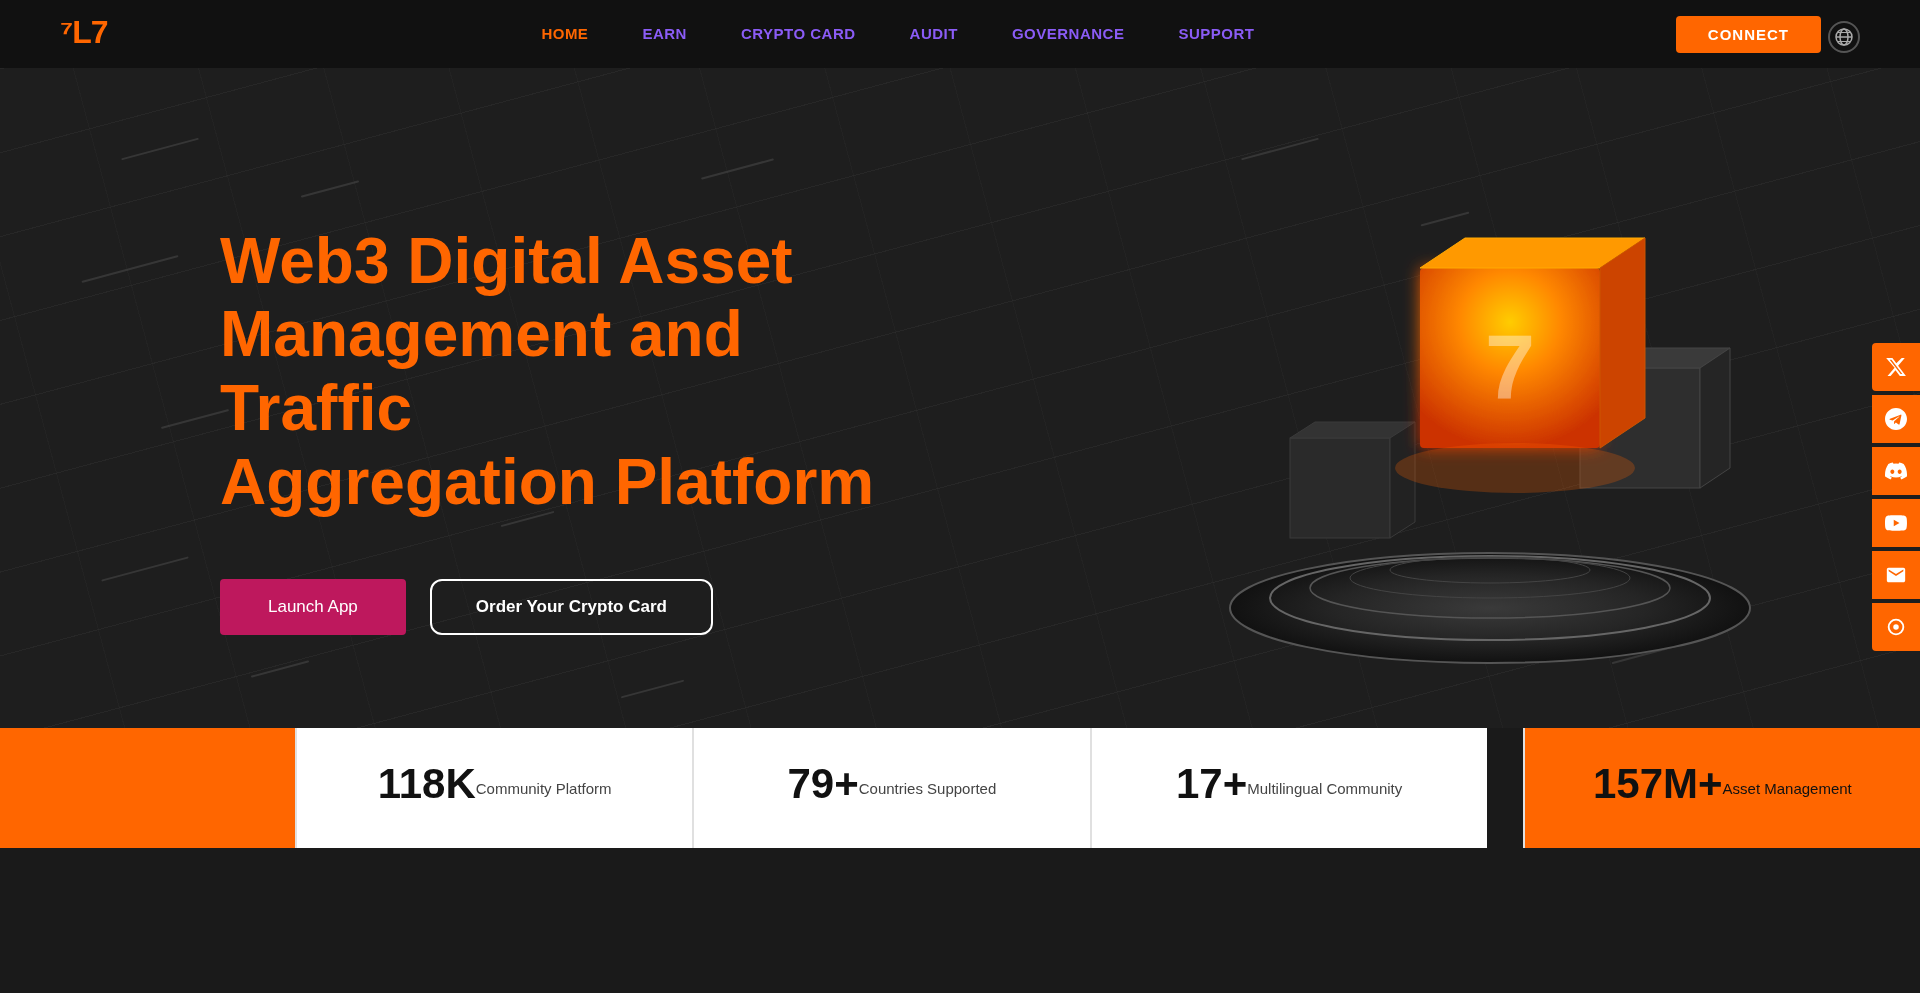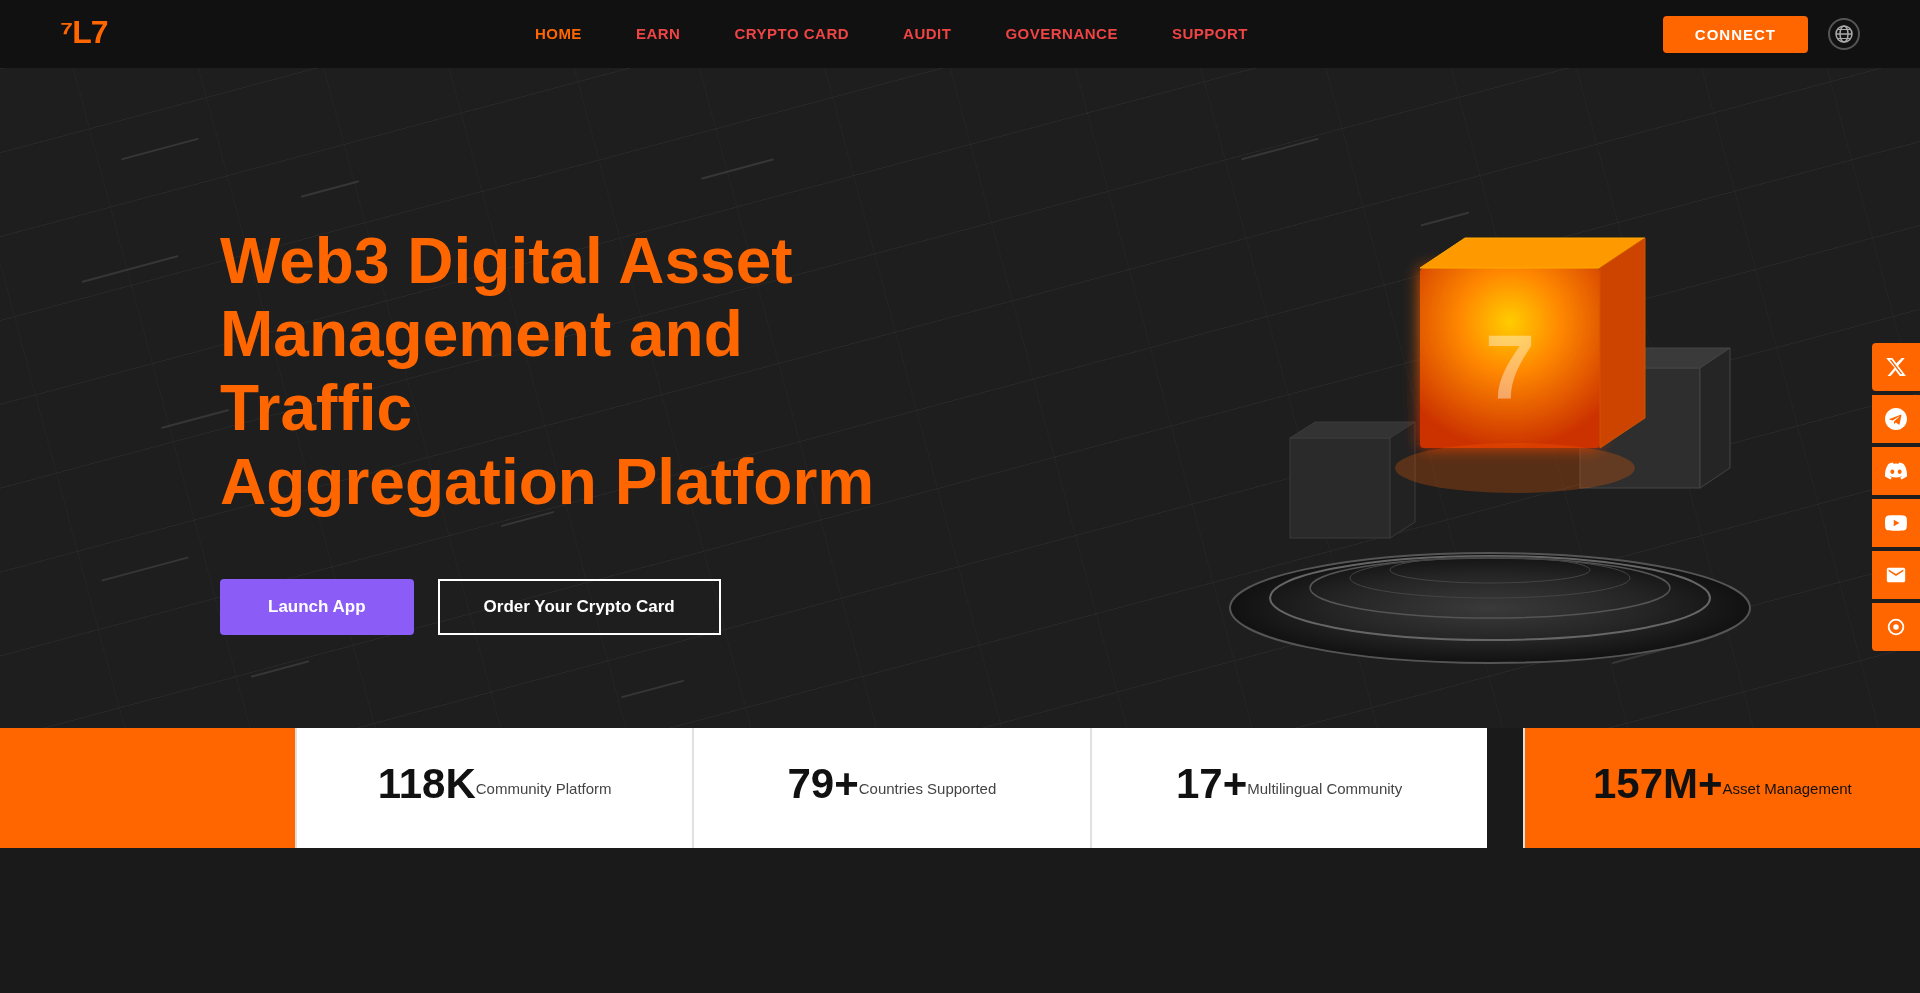--- a/index.html
+++ b/index.html
@@ -26,31 +26,31 @@
     }
     .logo span { color: #fdba74; }
     .nav-links {
       display: flex;
       align-items: center;
       gap: 54px;
       list-style: none;
     }
     .nav-links a {
       text-decoration: none;
-      color: #ef4444;
+      color: #8b5cf6;
       font-size: 15px;
       font-weight: 600;
       letter-spacing: 0.5px;
       text-transform: uppercase;
     }
     .nav-links a.active { color: #ff6600; }
     .nav-right {
       display: flex;
-      align-items: center;
-      gap: 20px;
+      align-items: flex-end;
+      gap: 7px;
     }
     .connect-btn {
       background: #ff6600;
       color: #fff;
       border: none;
       padding: 10px 32px;
       font-size: 15px;
       font-weight: 700;
       letter-spacing: 1px;
       text-transform: uppercase;
@@ -142,38 +142,38 @@
       text-transform: none;
       margin-bottom: 60px;
       margin-top: 44px;
     }
     .hero-buttons {
       display: flex;
       gap: 24px;
       align-items: center;
     }
     .launch-btn {
-      background: #8b5cf6;
+      background: #be185d;
       color: #fff;
       border: none;
       padding: 18px 48px;
       font-size: 17px;
-      font-weight: 700;
+      font-weight: 400;
       cursor: pointer;
       border-radius: 4px;
     }
     .crypto-card-btn {
       background: transparent;
       color: #fff;
       border: 2px solid #fff;
       padding: 16px 44px;
       font-size: 17px;
       font-weight: 700;
       cursor: pointer;
-      border-radius: 0;
+      border-radius: 12px;
     }
 
     
     .hero-visual {
       position: absolute;
       right: 80px;
       top: 40px;
       width: 700px;
       height: 580px;
       z-index: 5;

